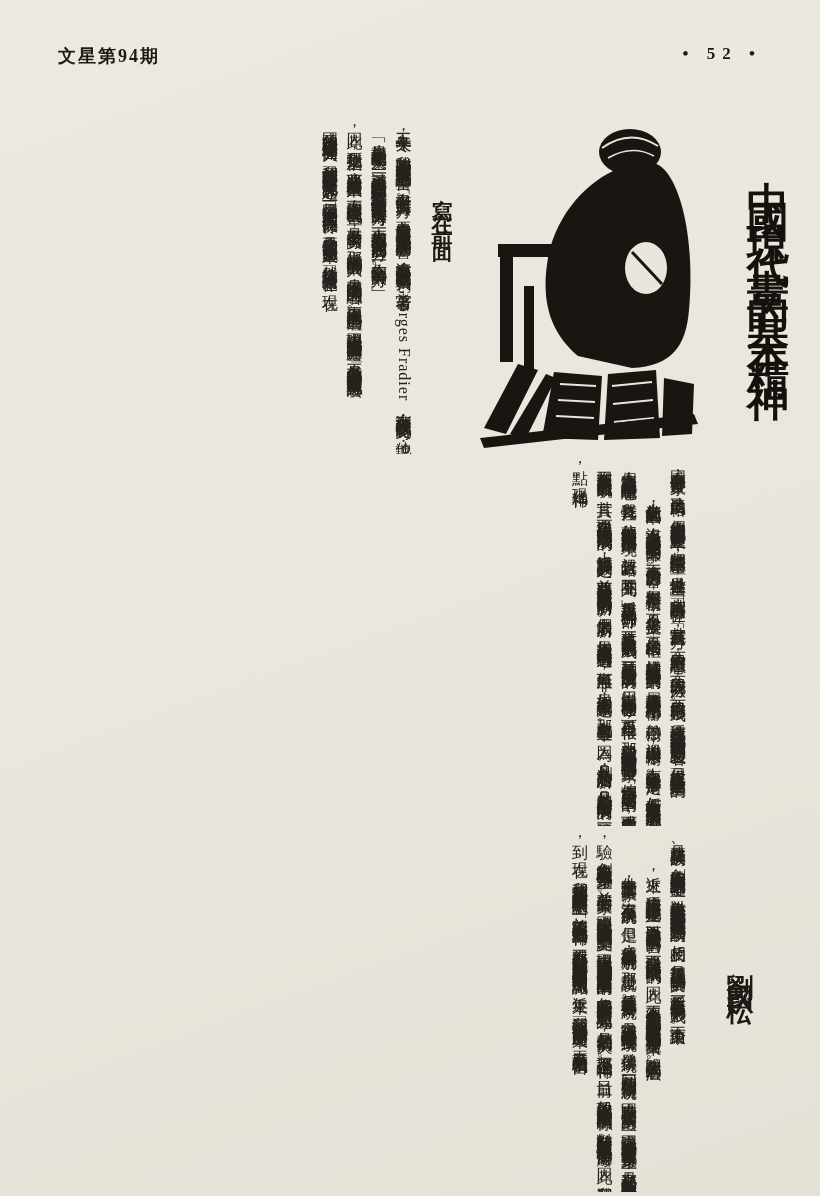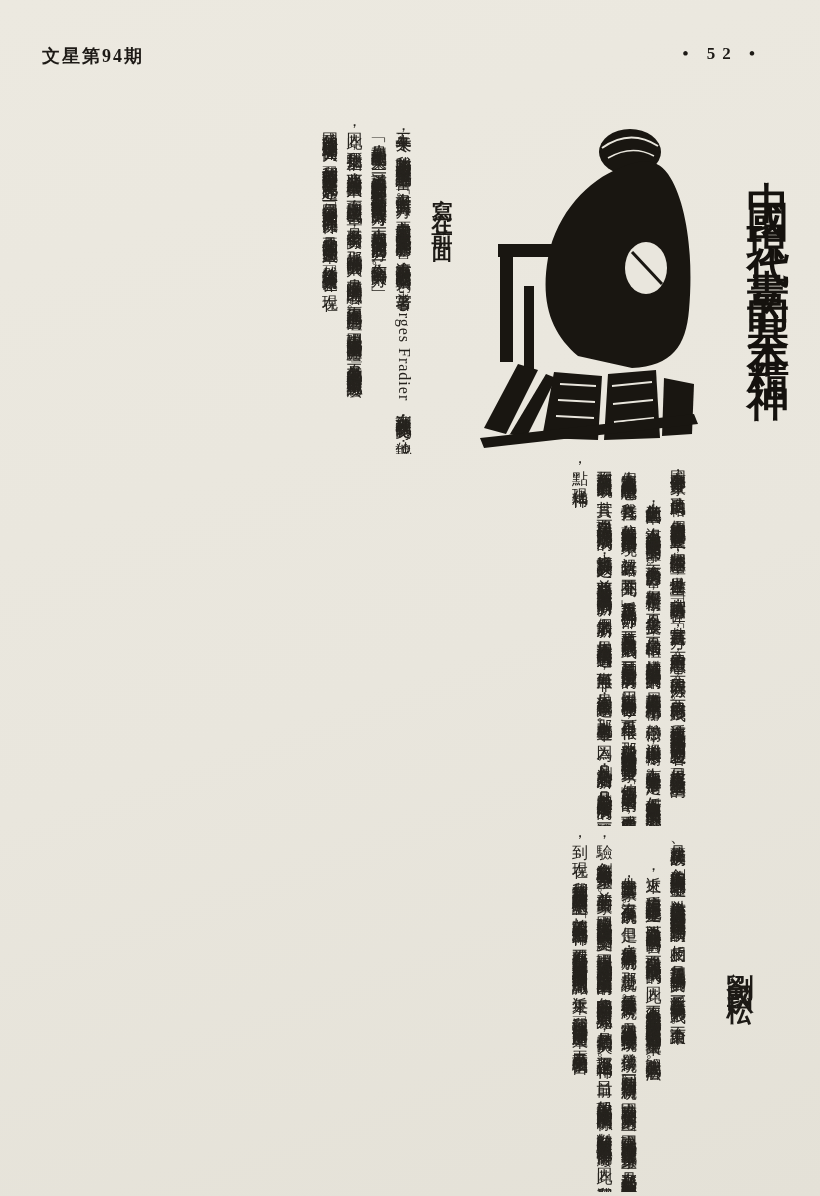--- a/index.html
+++ b/index.html
@@ -8,21 +8,21 @@
     font-family:"Liberation Serif","DejaVu Serif",serif;
     background:#d8d5cc;
   }
   #page {
     position:relative; width:820px; height:1196px; overflow:hidden;
     background:linear-gradient(160deg,#ece9e0 0%,#e9e6dd 55%,#e4e1d7 100%);
     color:#26231e;
   }
   
   .masthead {
-    position:absolute; left:42px; top:44px;
+    position:absolute; left:58px; top:44px;
     font-size:18px; font-weight:bold; letter-spacing:2px; color:#1d1a16;
   }
   .page-num {
     position:absolute; right:58px; top:44px;
     font-size:17px; font-weight:bold; letter-spacing:7px; color:#1d1a16;
   }
   
   .article-title {
     position:absolute; top:148px; right:24px; height:680px;
     writing-mode:vertical-rl; text-orientation:upright;

